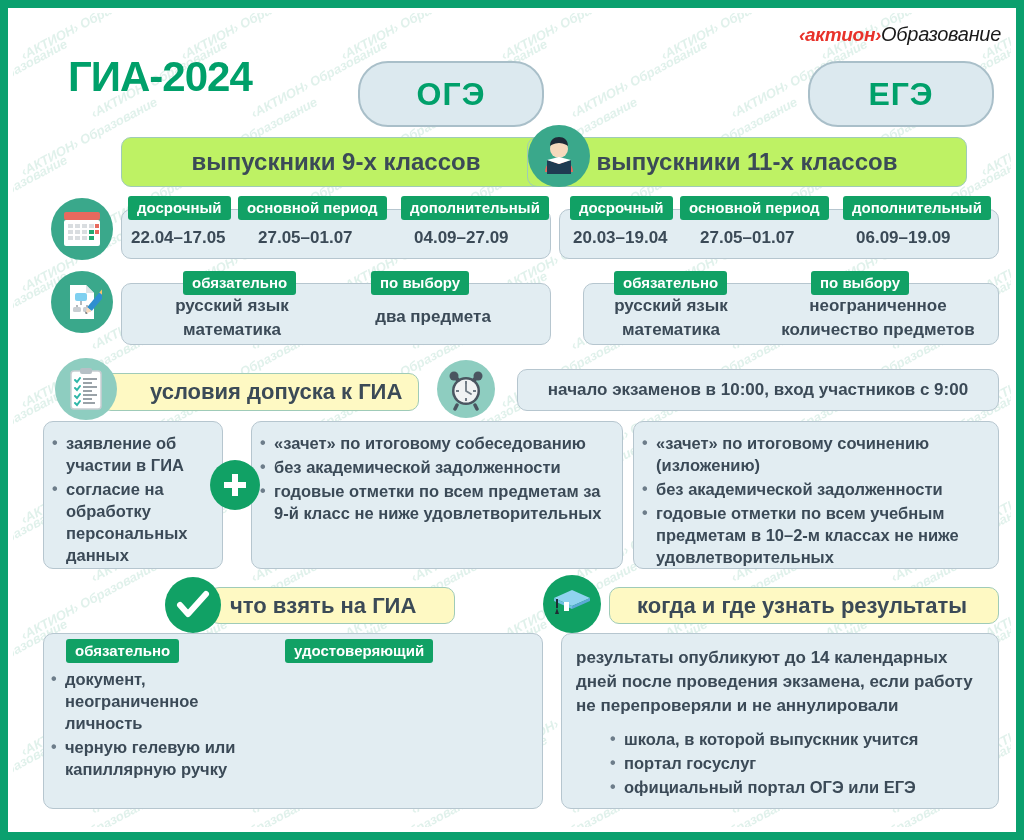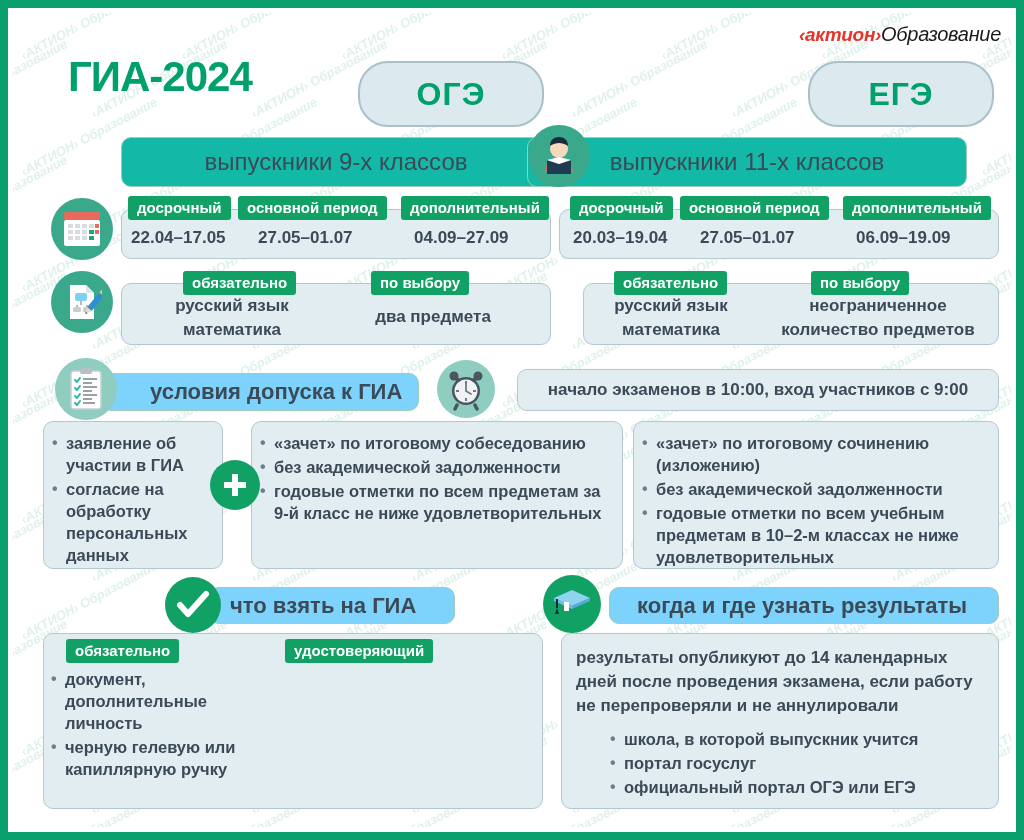--- a/index.html
+++ b/index.html
@@ -71,25 +71,25 @@
 
   
   .lightbox {
     background: #e2edf2;
     border: 1.5px solid #b6c6cf;
     border-radius: 10px;
     position: absolute;
   }
   .mintbar {
     position: absolute;
-    background: #14b8a6;
+    background: #bef264;
     border: 1.5px solid #9fcbb8;
     border-radius: 10px;
     display: flex; align-items: center; justify-content: center;
-    color: #3b4a57; font-weight: normal;
+    color: #3b4a57; font-weight: bold;
   }
   .greenlabel {
     position: absolute;
     background: #11a165;
     color: #fff;
     font-weight: bold;
     font-size: 15px;
     padding: 3px 9px 4px;
     border-radius: 3px;
     white-space: nowrap;
@@ -126,21 +126,21 @@
     content: "\2022";
     position: absolute; left: 2px; top: 0;
     color: #6d7d8a;
     font-size: 16px;
   }
   .plaintxt {
     color: #3b4a57; font-weight: bold; font-size: 17px; line-height: 24px;
   }
   .sechead {
     position: absolute;
-    background: #7dd3fc;
+    background: #fef9c3;
     border: 1.5px solid #9fcbb8;
     border-radius: 10px;
     display: flex; align-items: center;
     color: #3b4a57; font-weight: bold; font-size: 22px;
     padding-left: 48px;
   }
 </style>
 </head>
 <body>
 
@@ -441,21 +441,21 @@
           <path d="M5 13v9" stroke="#1f2b33" stroke-width="2"></path>
           <path d="M5 22l-2 6h4z" fill="#1f2b33"></path>
         </svg>
       </div>
       <div class="sechead" style="left:596px; top:574px; width:390px; height:37px; padding-left:27px;">когда и где узнать результаты</div>
 
       <div class="lightbox" style="left:30px; top:620px; width:500px; height:176px;"></div>
       <div class="greenlabel" style="left:53px; top:626px;">обязательно</div>
       <div class="greenlabel" style="left:272px; top:626px;">удостоверяющий</div>
       <ul class="bl" id="take-required" style="position:absolute; left:36px; top:655px; width:228px;">
-          <li>документ, дополнительные личность</li>
+          <li>документ, неограниченное личность</li>
           <li>черную гелевую или капиллярную ручку</li>
         </ul>
 
       <div class="lightbox" style="left:548px; top:620px; width:438px; height:176px; padding:12px 14px;">
         <div class="plaintxt">результаты опубликуют до 14 календарных дней после проведения экзамена, если работу не перепроверяли и не аннулировали</div>
         <ul class="bl" id="results-places" style="margin-top:10px; padding-left:32px;">
             <li>школа, в которой выпускник учится</li>
             <li>портал госуслуг</li>
             <li>официальный портал ОГЭ или ЕГЭ</li>
           </ul>

